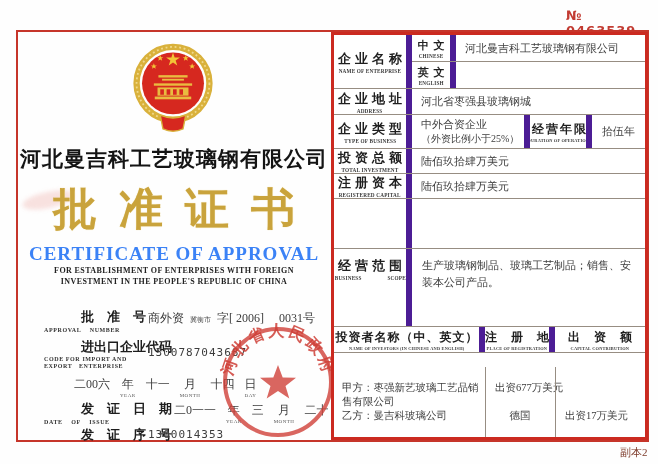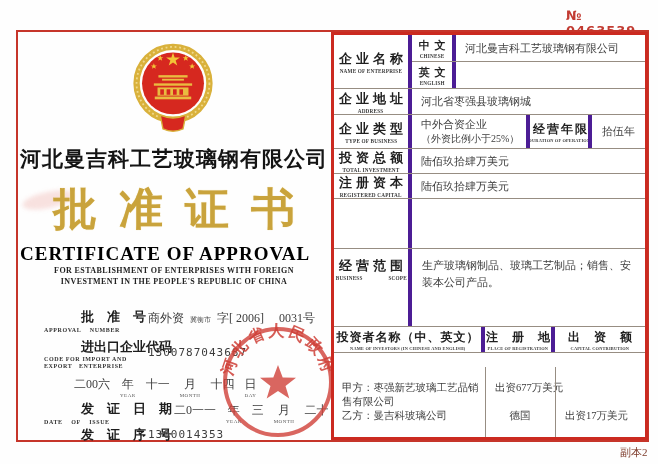--- a/index.html
+++ b/index.html
@@ -18,22 +18,22 @@
             font-weight:bold; letter-spacing:1px; font-family:"DejaVu Sans",sans-serif; }
 
   
   .emblem { position:absolute; left:132px; top:40px; width:82px; height:94px; }
   .title-cn { position:absolute; left:20px; top:145px; width:308px; text-align:center;
               font-size:21px; font-weight:bold; color:#141414; letter-spacing:1px;
               font-family:"Liberation Sans","DejaVu Sans",sans-serif; }
   .cert-title { position:absolute; left:20px; top:180px; width:308px; text-align:center;
                 font-size:44px; font-weight:bold; color:#c9a33c; letter-spacing:22px;
                 padding-left:22px; text-shadow:0 0 1px #e8d28a; }
-  .en-title { position:absolute; left:20px; top:243px; width:308px; 
-              font-size:19px; font-weight:bold; color:#000000; letter-spacing:1px; }
+  .en-title { position:absolute; left:20px; top:243px; width:308px; text-align:center;
+              font-size:19px; font-weight:bold; color:#3b82f6; letter-spacing:1px; }
   .en-sub { position:absolute; left:20px; width:308px; text-align:center;
             font-size:8px; font-weight:bold; color:#222; letter-spacing:0.4px; }
   .smudge { position:absolute; left:22px; top:192px; width:52px; height:16px; border-radius:50%;
             background:rgba(224,110,100,0.20); filter:blur(2px); transform:rotate(-12deg); }
 
   
   .fieldrow { position:absolute; left:44px; display:flex; align-items:flex-start; }
   .flabel { width:100px; }
   .flabel-cn { font-size:13px; font-weight:bold; color:#1d1d1d; white-space:nowrap;margin-left:37px; }
   .flabel-en { font-size:6px; font-weight:bold; color:#333; letter-spacing:0.6px; white-space:nowrap; }
@@ -45,21 +45,21 @@
   .dunit { font-size:12px; color:#3c3c3c; }
   .dsub { font-size:5px; color:#555; letter-spacing:0.5px; height:6px; }
 
   .seal { position:absolute; left:219px; top:323px; width:118px; height:118px; pointer-events:none; }
 
   .copy-label { position:absolute; left:620px; top:445px; font-size:11px; color:#7d3b2b; }
 
   
   .trow { display:flex; border-bottom:1px solid #978d82; }
   .trow:last-child { border-bottom:none; }
-  .tcell { border-right:4px solid #4c1d95; display:flex; flex-direction:column;
+  .tcell { border-right:6px solid #4c1d95; display:flex; flex-direction:column;
            justify-content:center; align-items:center; overflow:hidden; }
   .tcell:last-child { border-right:none; }
   .lbl-cn { font-size:13px; font-weight:bold; color:#1f1f1f; letter-spacing:4px;
             padding-left:4px; white-space:nowrap; }
   .lbl-cn.tight { letter-spacing:1px; padding-left:1px; }
   .lbl-en { font-size:5.5px; font-weight:bold; color:#3b3b3b; letter-spacing:0.2px;
             white-space:nowrap; transform:scale(0.95); }
   .val { font-size:11px; color:#3d3d3d; }
   .val-cell { align-items:flex-start; justify-content:center; padding-left:9px; }
   .scope-val { align-items:flex-start; justify-content:flex-start; padding:8px 6px 0 10px; }

